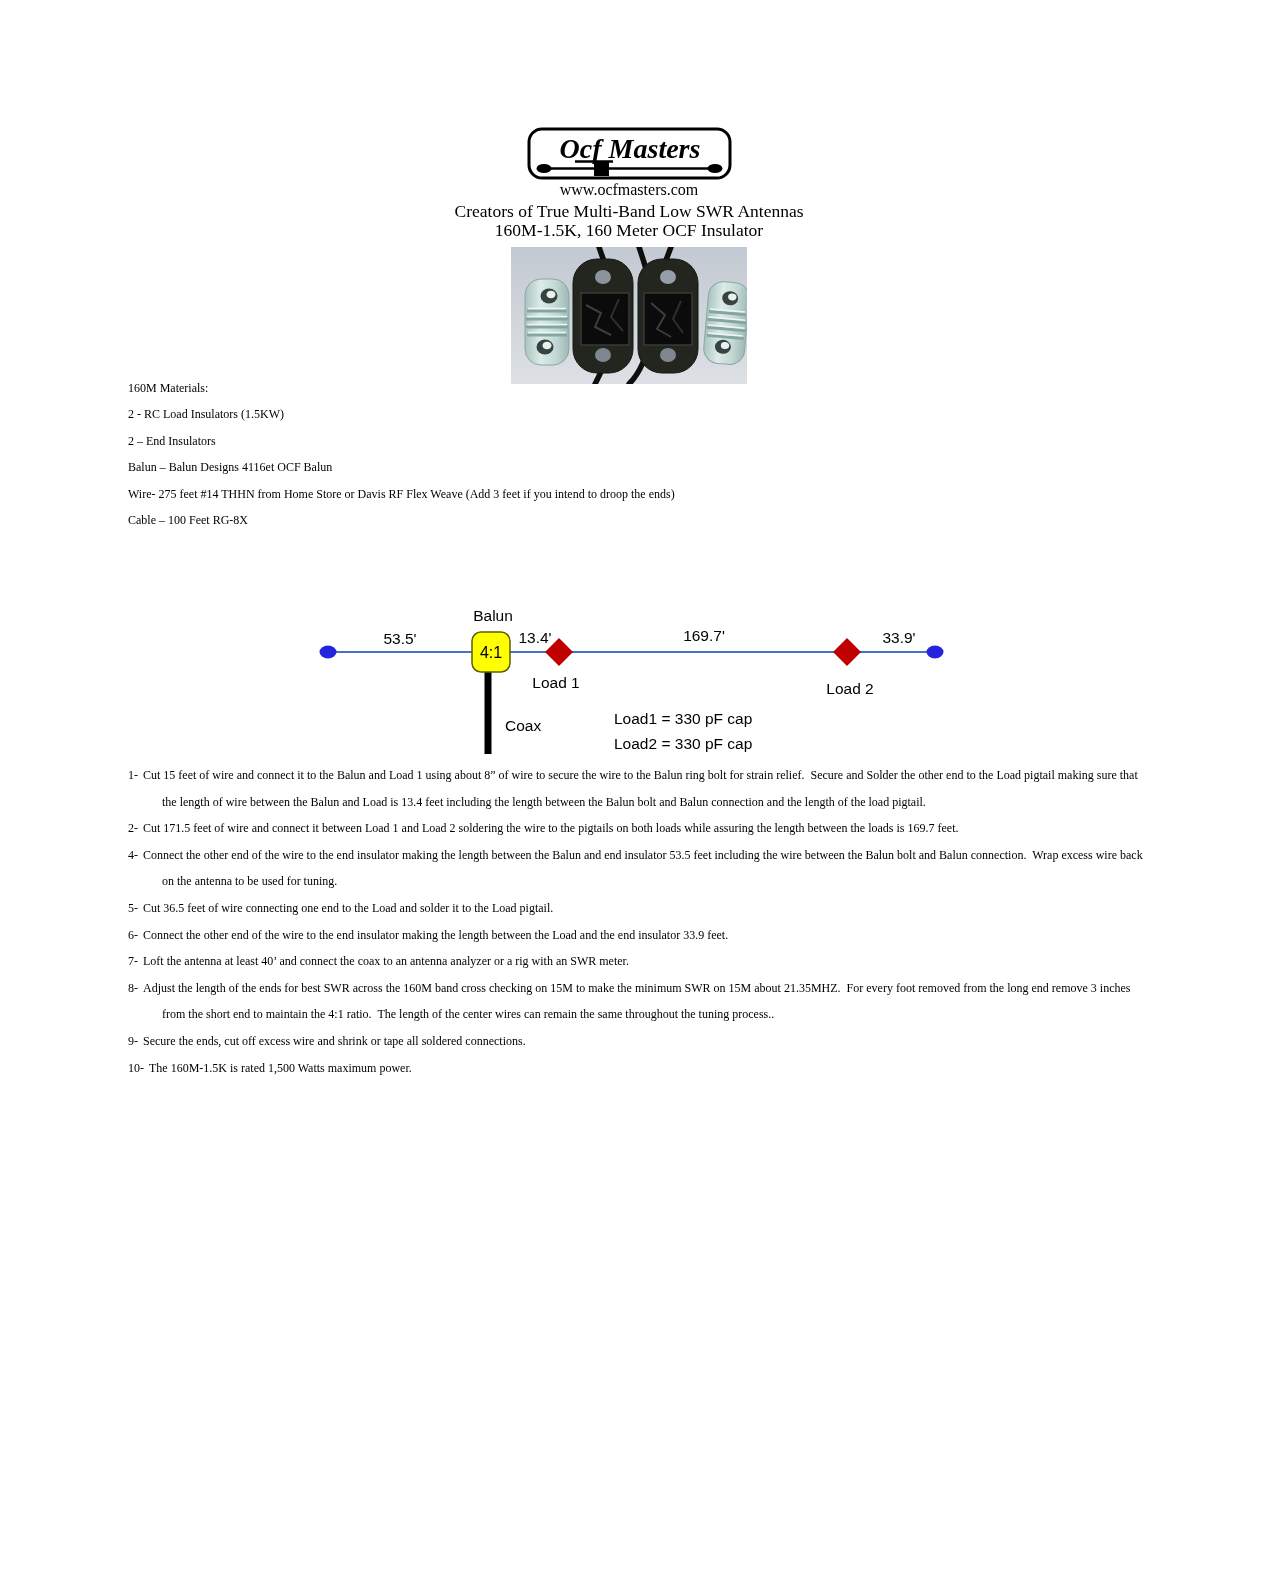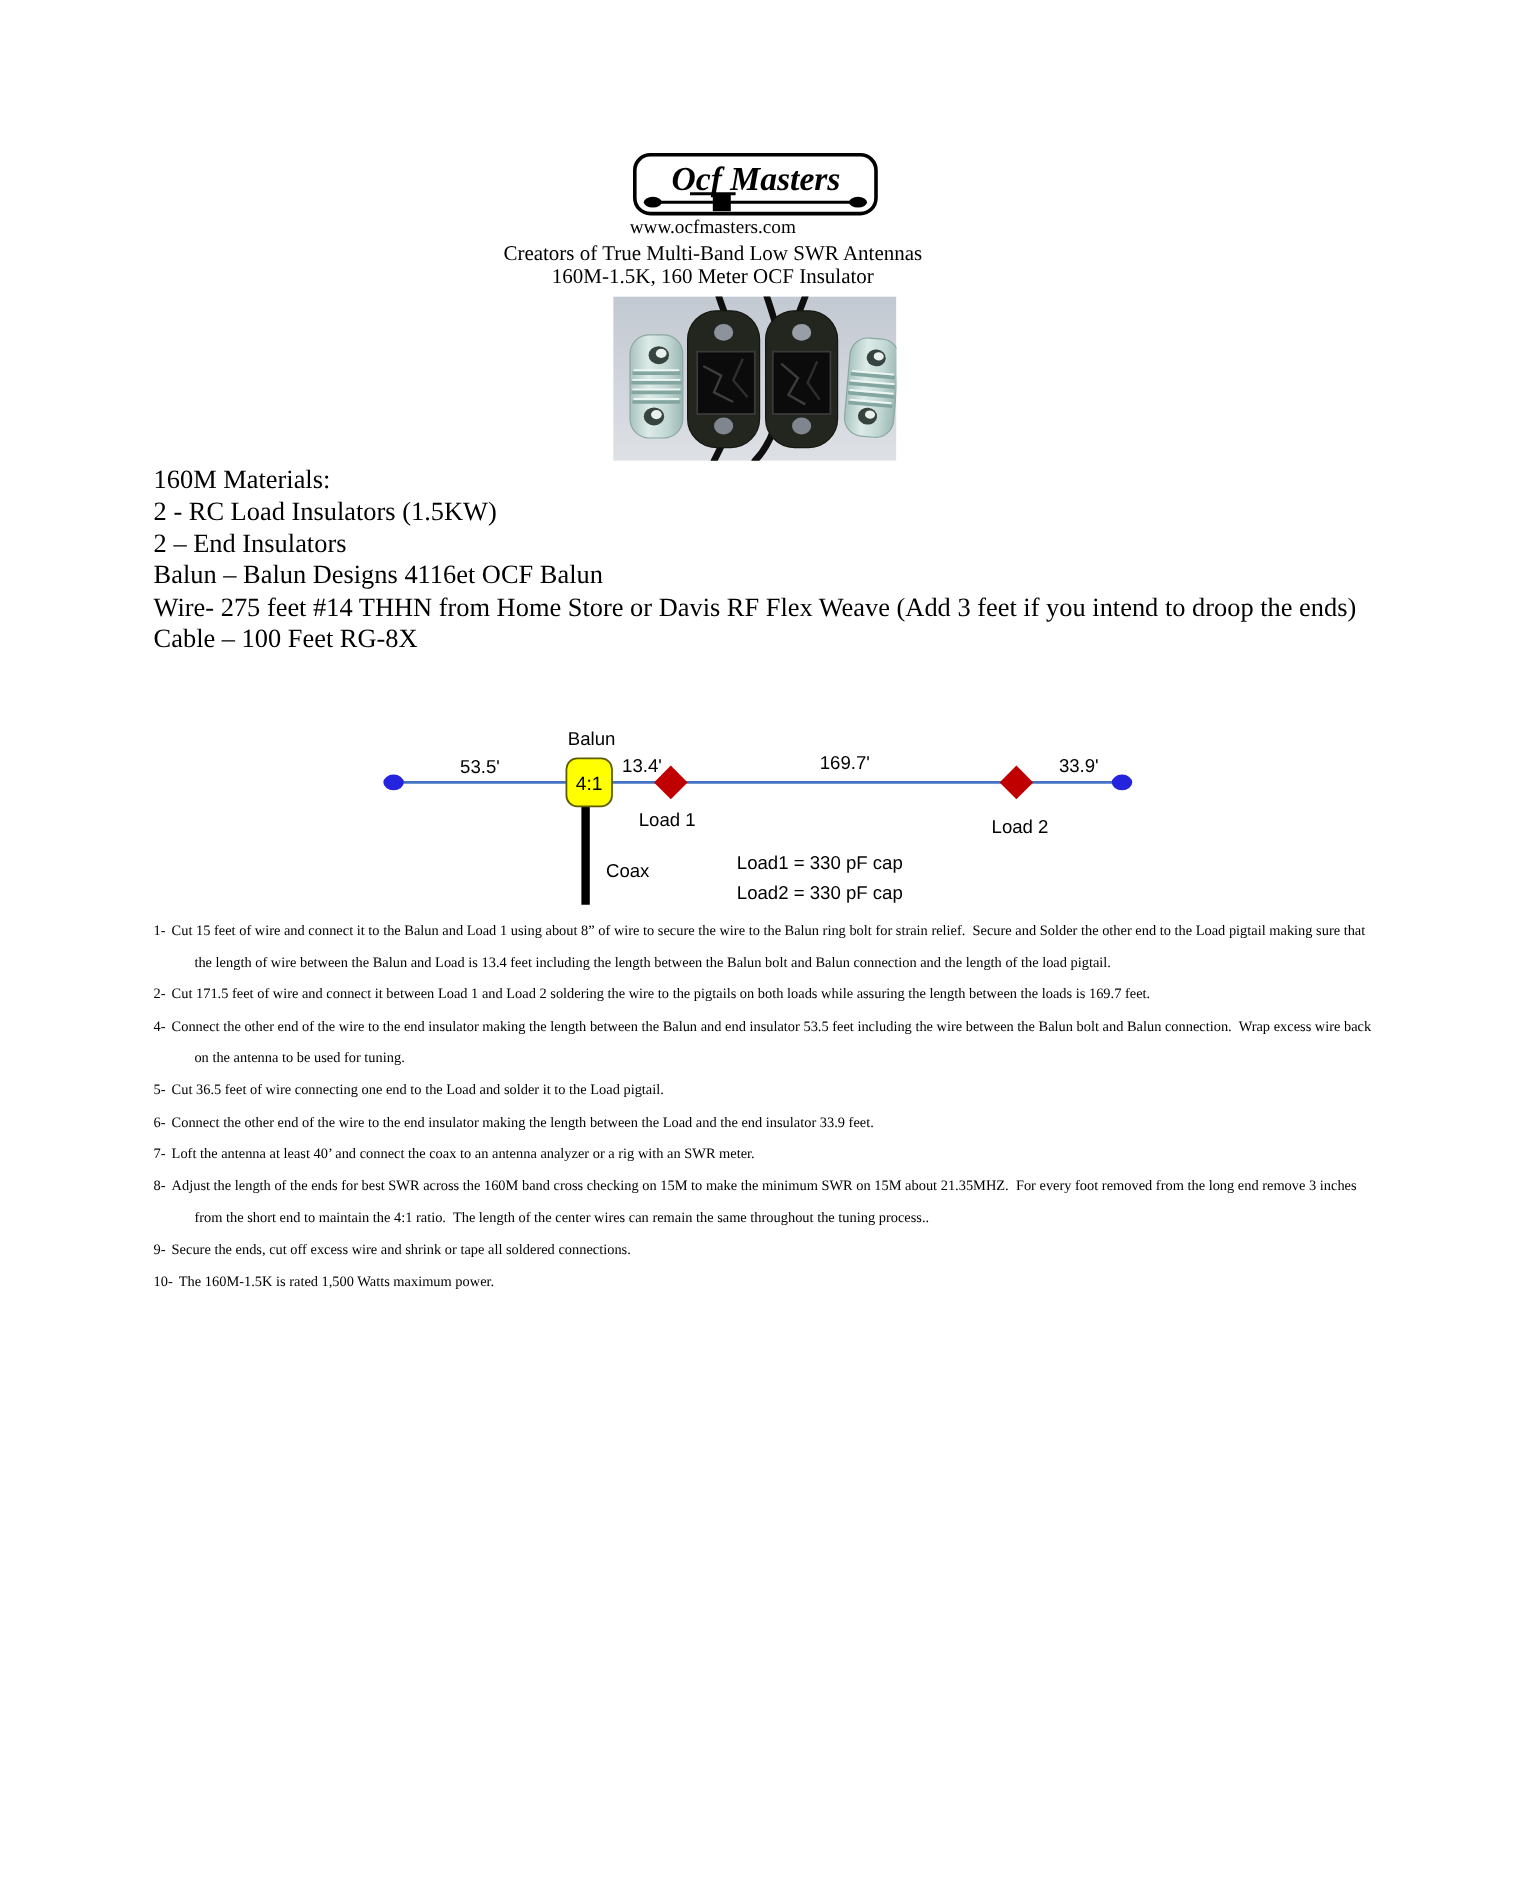--- a/index.html
+++ b/index.html
@@ -2,27 +2,27 @@
 <html><head>
 <meta charset="utf-8">
 <style>
   * { margin: 0; padding: 0; box-sizing: border-box; }
   html, body { width: 1268px; height: 1576px; background: #ffffff; overflow: hidden; }
   .page {
     position: relative; width: 1268px; height: 1576px; background: #ffffff;
     font-family: "Liberation Serif", "DejaVu Serif", serif; color: #000; margin-left: 24px;
   }
   .abs { position: absolute; }
-  .ctr { left: 570px; transform: translateX(-50%); white-space: nowrap; }
+  .ctr { left: 605px; transform: translateX(-50%); white-space: nowrap; }
 
   .website  { top: 181px; font-size: 16px; }
   .tagline  { top: 201px; font-size: 17.5px; }
   .product  { top: 220px; font-size: 17.5px; }
 
-  .materials { left: 104px; top: 387px; font-size: 22px; line-height: 26.4px; }
+  .materials { left: 104px; top: 375px; font-size: 12px; line-height: 26.4px; }
   .materials div { white-space: nowrap; }
 
   .instructions { left: 104px; top: 762px; width: 1016px; font-size: 12px; line-height: 26.6px; }
   .li { padding-left: 34px; text-indent: -34px; }
   .li .num { margin-right: 5px; }
   .li .txt { white-space: pre-wrap; }
 
   svg text { font-family: "Liberation Sans", "DejaVu Sans", sans-serif; }
   svg { display: block; }
 </style>

